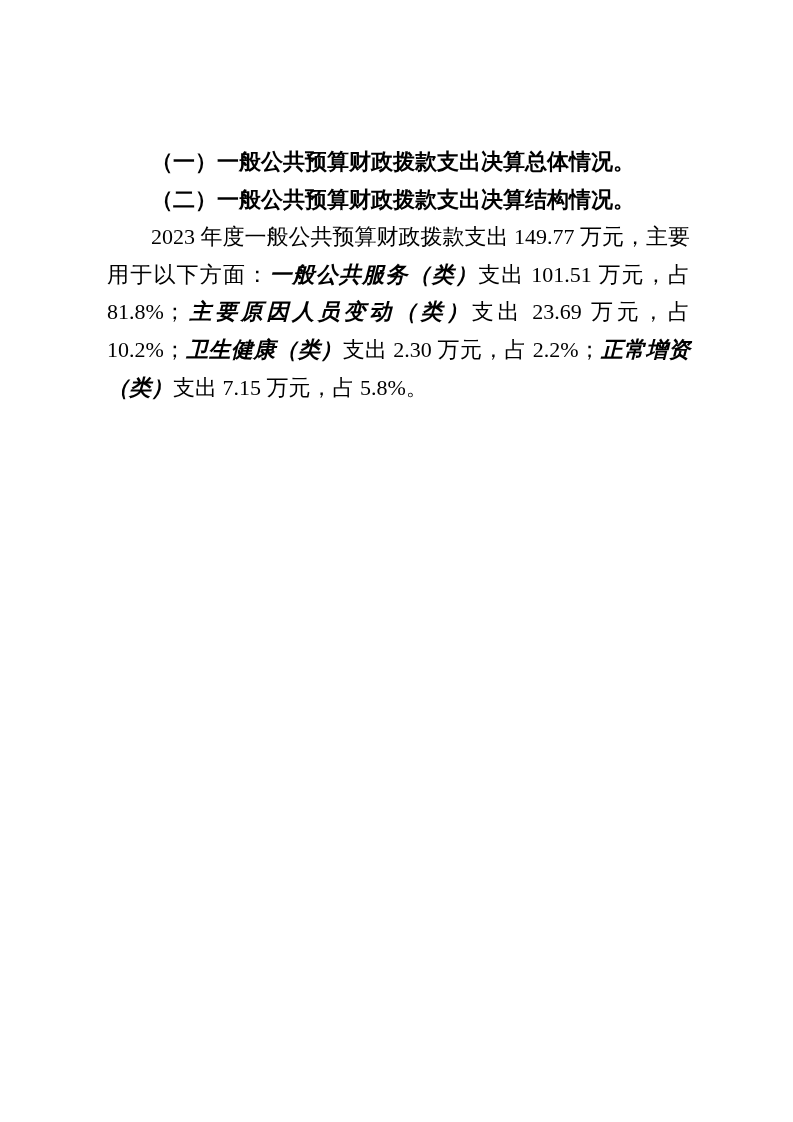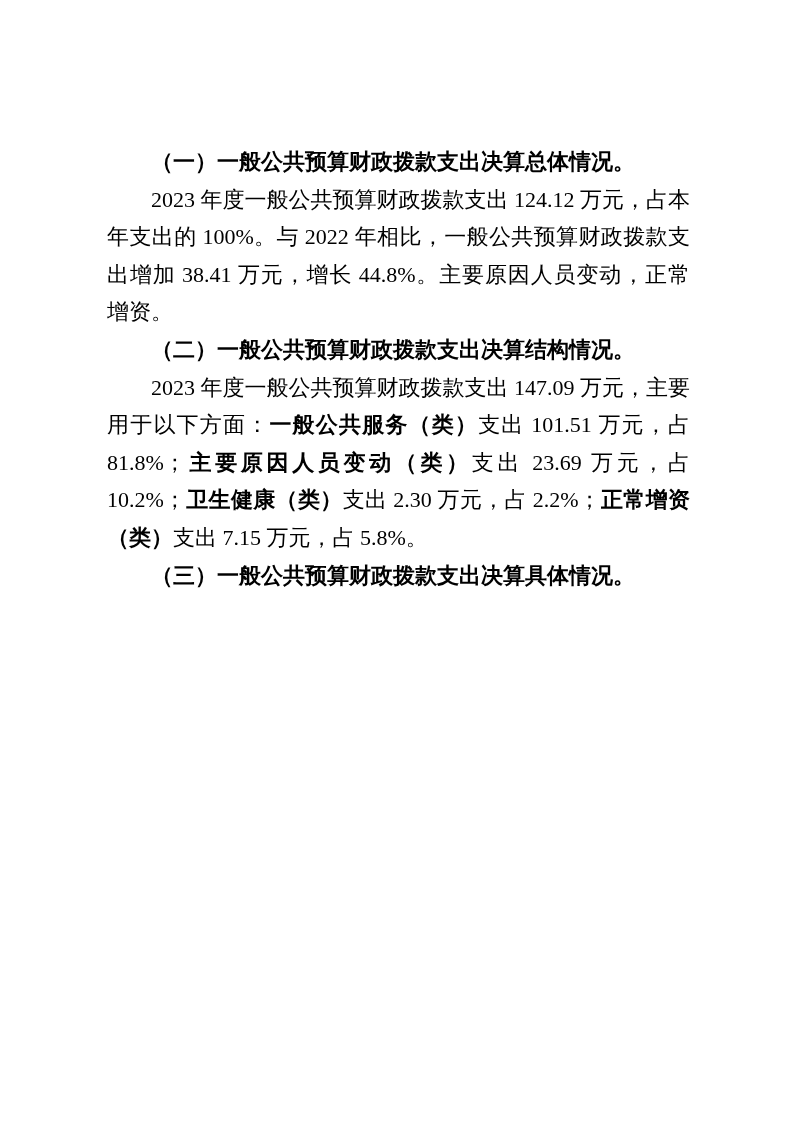--- a/index.html
+++ b/index.html
@@ -29,41 +29,40 @@
   .content p {
     margin: 0;
     padding: 0;
     text-indent: 2em;
   }
   .heading {
     font-weight: 700;
   }
   .b {
     font-weight: 700;
+    font-style: italic;
   }
   .page-number {
     position: absolute;
     top: 993px;
     right: 103px;
     font-size: 20px;
     line-height: 22px;
     letter-spacing: 1px;
     color: #0c4a6e;
   }
 </style>
 </head>
 <body>
 
 <div class="page">
   <div class="content">
 
     <p class="heading">（一）一般公共预算财政拨款支出决算总体情况。</p>
-    <p class="para"><span>2023 年度一般公共预算财政拨款支出 124.12 万元，占本年支出的 100%。与 2022 年相比，一般公共预算财政拨款支出增加 38.41 万元，增长 44.8%。主要原因人员变动，正常增资。</span></p>
 
     <p class="heading">（二）一般公共预算财政拨款支出决算结构情况。</p>
-    <p class="para"><span>2023 年度一般公共预算财政拨款支出 147.09 万元，主要用于以下方面：</span><span class="b">一般公共服务（类）</span><span>支出 101.51 万元，占 81.8%；</span><span class="b">主要原因人员变动（类）</span><span>支出 23.69 万元，占 10.2%；</span><span class="b">卫生健康（类）</span><span>支出 2.30 万元，占 2.2%；</span><span class="b">正常增资（类）</span><span>支出 7.15 万元，占 5.8%。</span></p>
+    <p class="para"><span>2023 年度一般公共预算财政拨款支出 149.77 万元，主要用于以下方面：</span><span class="b">一般公共服务（类）</span><span>支出 101.51 万元，占 81.8%；</span><span class="b">主要原因人员变动（类）</span><span>支出 23.69 万元，占 10.2%；</span><span class="b">卫生健康（类）</span><span>支出 2.30 万元，占 2.2%；</span><span class="b">正常增资（类）</span><span>支出 7.15 万元，占 5.8%。</span></p>
 
-    <p class="heading">（三）一般公共预算财政拨款支出决算具体情况。</p>
 
   </div>
 
   <div class="page-number">-13-</div>
 </div>
 
 </body></html>

